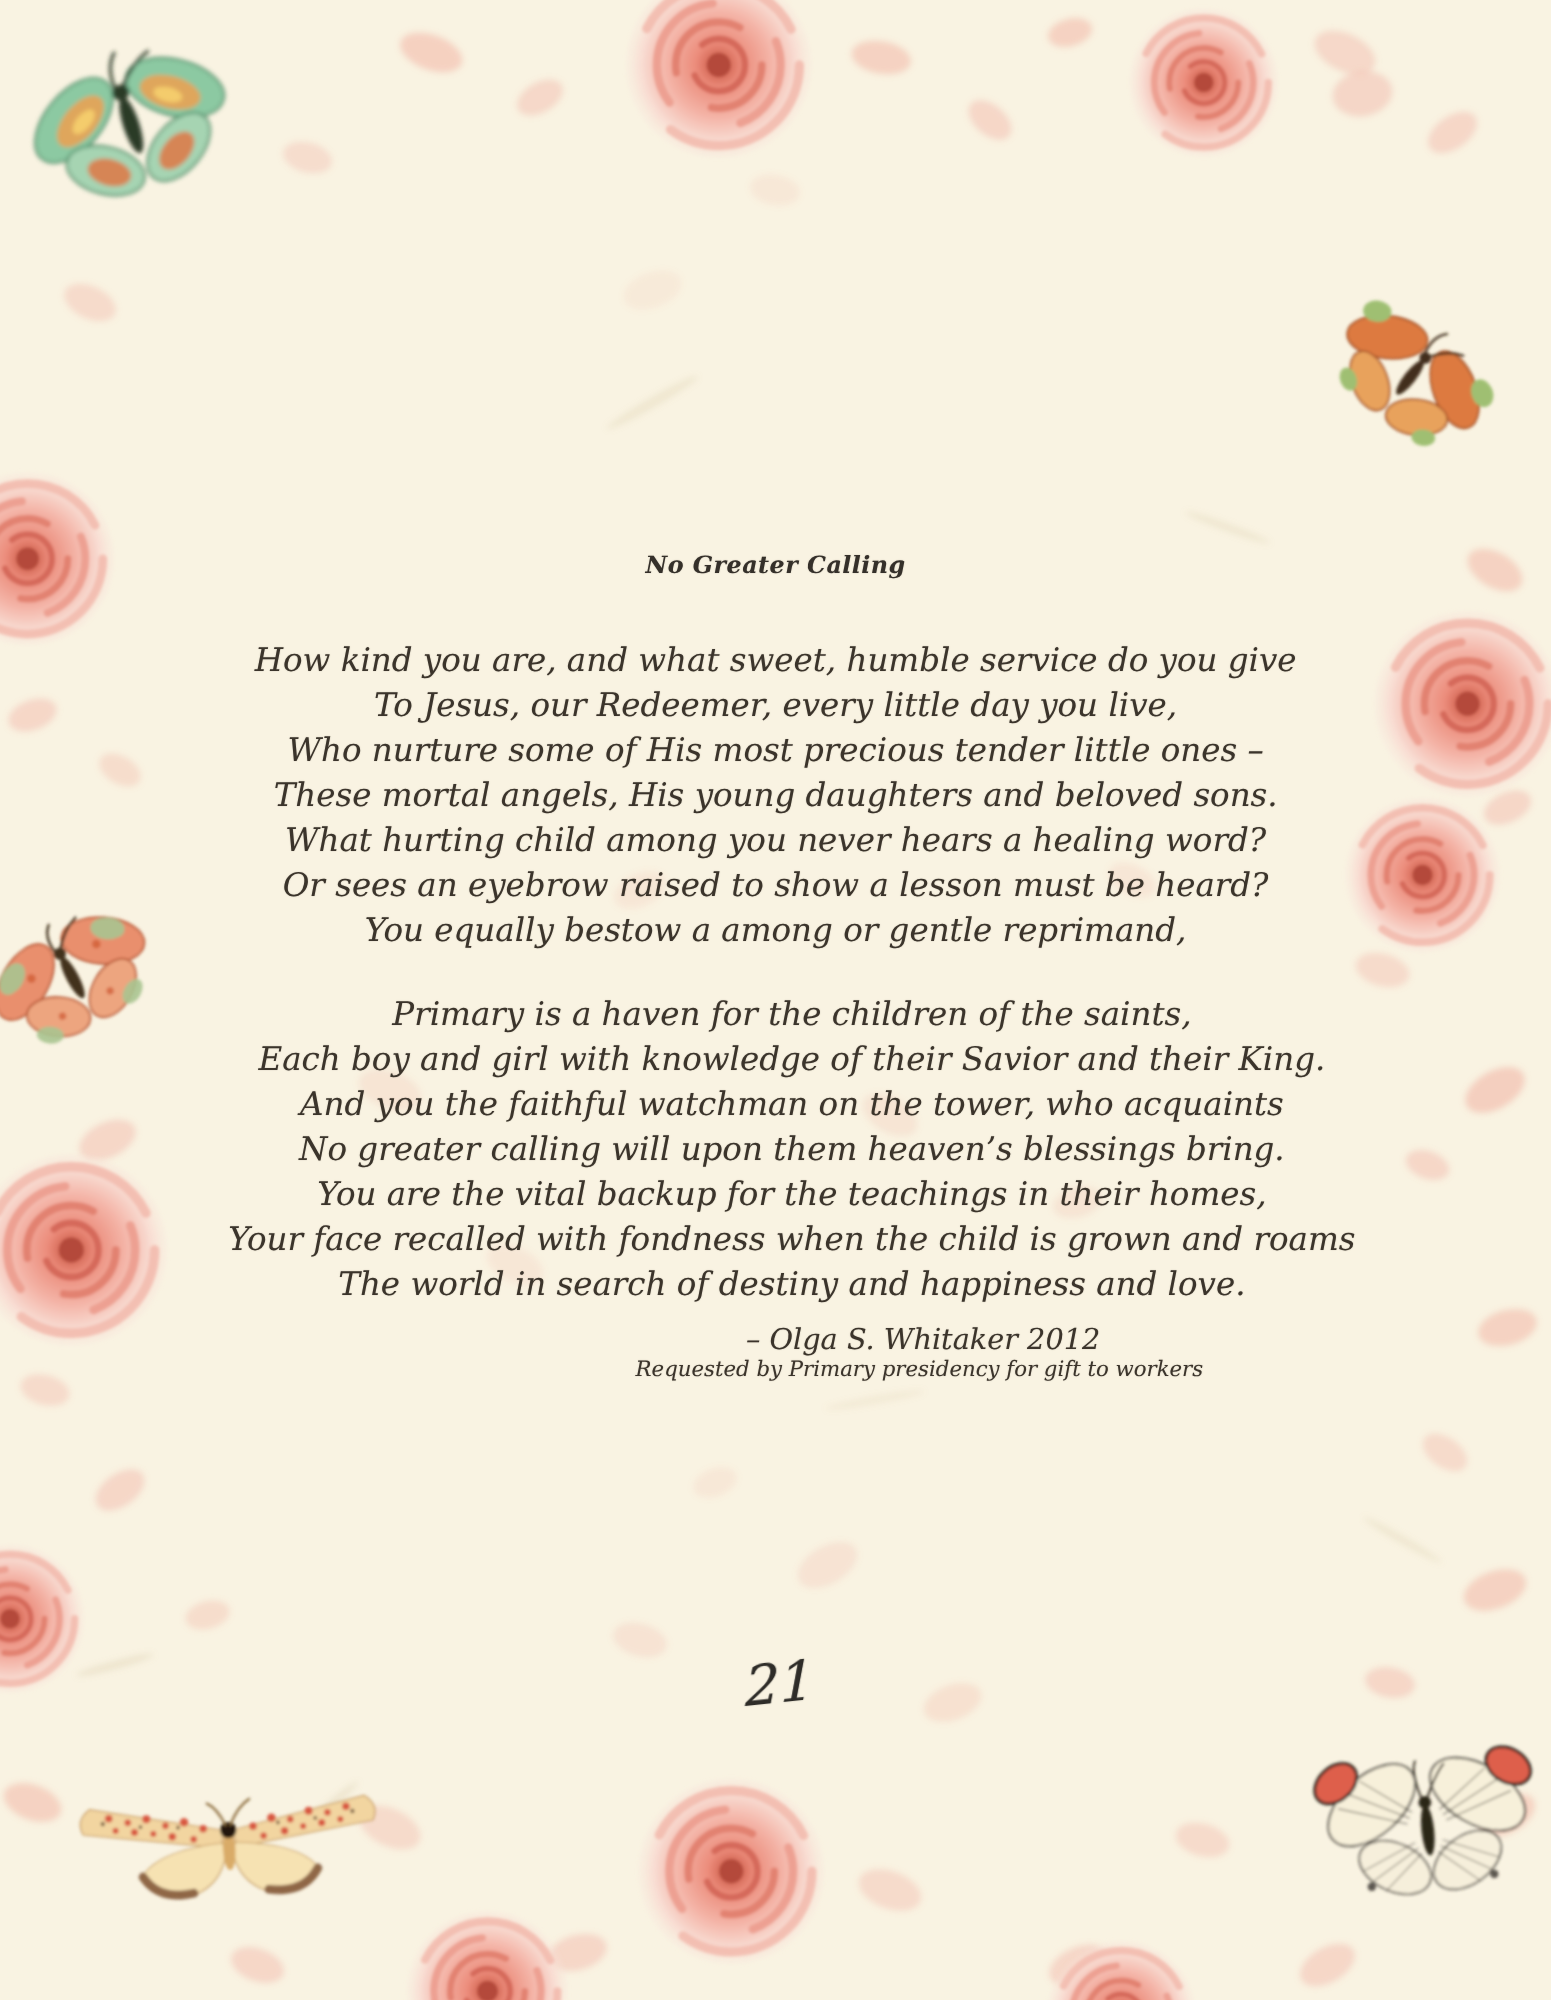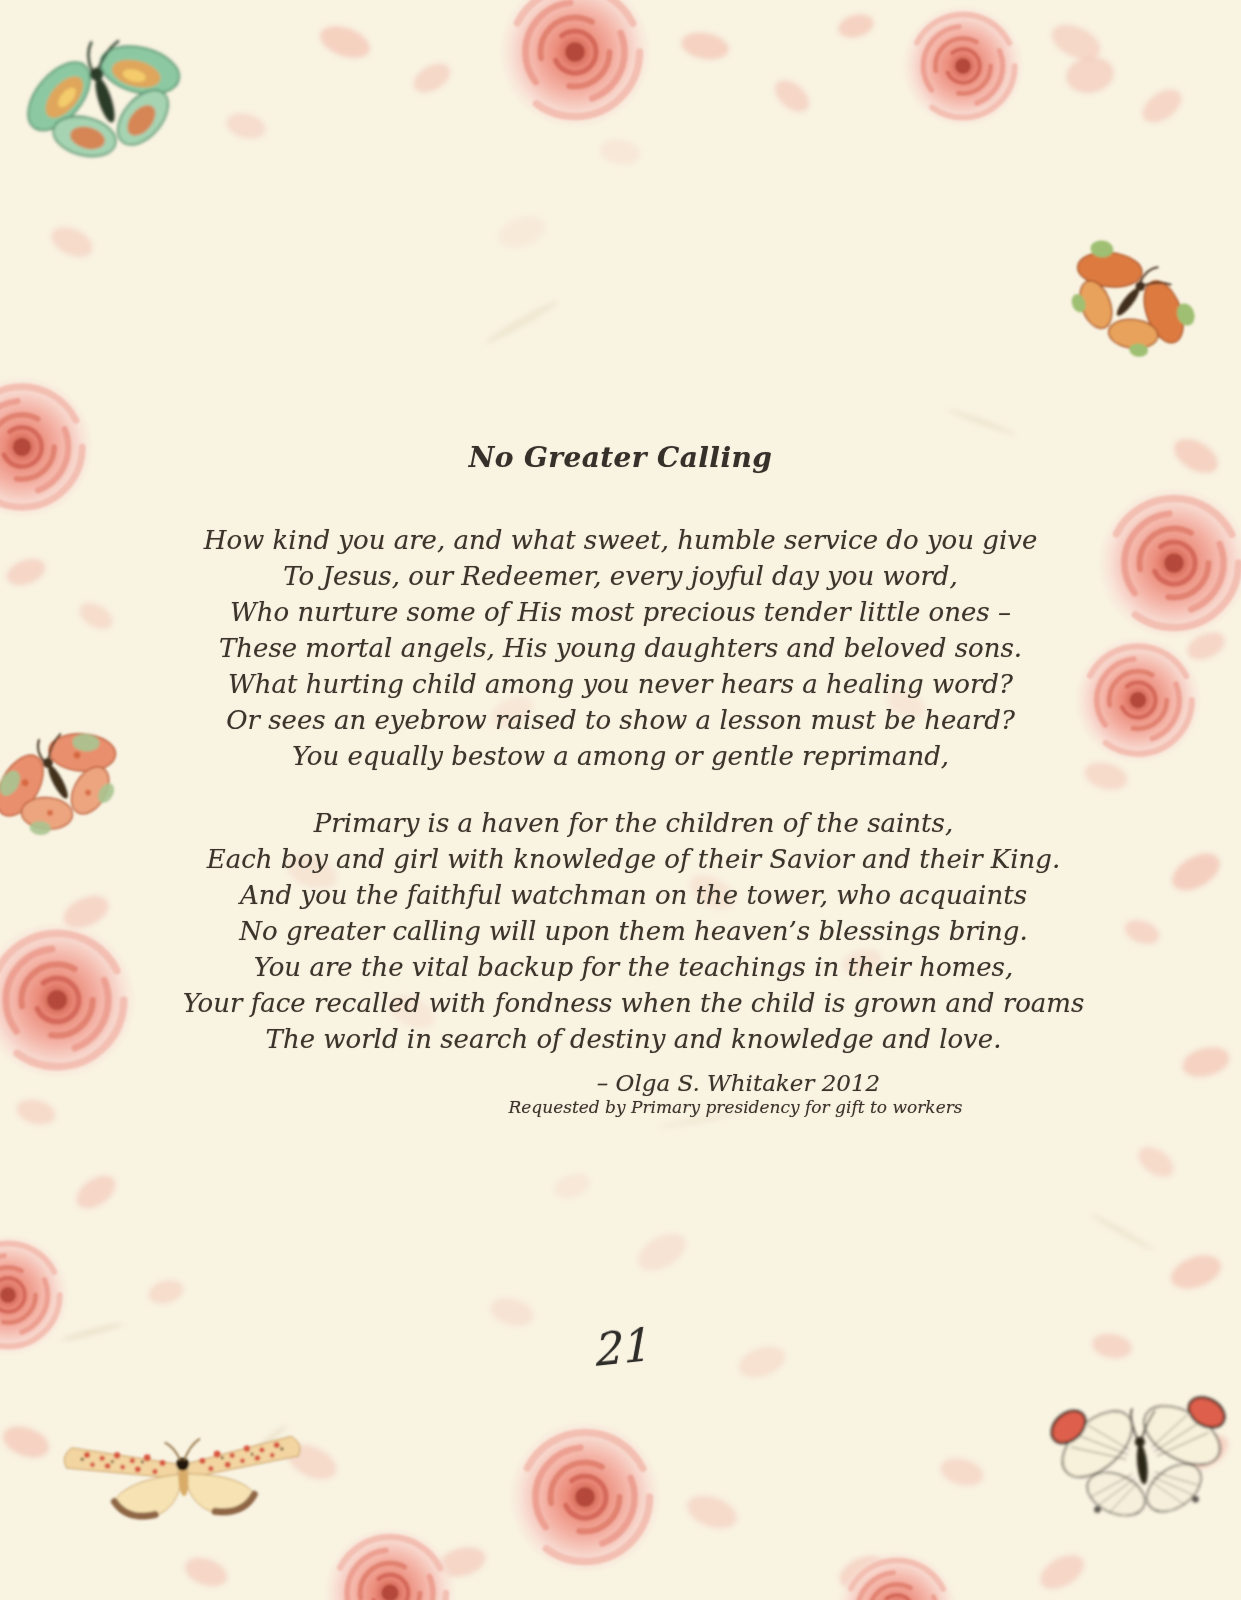--- a/index.html
+++ b/index.html
@@ -7,21 +7,21 @@
     width:1241px;height:1600px;position:relative;overflow:hidden;
     background:#f9f3e2;
     font-family:"DejaVu Serif", serif;
   }
   .decor-svg{position:absolute;inset:0;z-index:0;}
   .poem{
     position:absolute;top:441px;left:0;width:100%;text-align:center;z-index:2;
     color:#3b342b;font-style:italic;
     text-shadow:0 0 1px rgba(59,52,43,.35);
   }
-  .poem-title{font-size:28px;font-weight:bold;letter-spacing:.4px;margin-bottom:26px;color:#35302a;}
+  .poem-title{font-size:19px;font-weight:bold;letter-spacing:.4px;margin-bottom:26px;color:#35302a;}
   .stanza{font-size:26px;line-height:36px;margin-top:48px;}
   .stanza-2{margin-top:31px;padding-left:26px;}
   .attribution{margin-top:13px;font-size:23px;transform:translateX(118px);}
   .attribution-note{margin-top:1px;font-size:17px;transform:translateX(115px);}
   .page-number{
     position:absolute;left:596px;top:1322px;z-index:2;
     font-size:44px;font-style:italic;color:#2e2c28;
     transform:rotate(-6deg) skewX(-6deg);
     text-shadow:0 0 1px rgba(40,40,40,.5);
   }
@@ -237,35 +237,35 @@
     <path d="M2,-21 Q10,-38 16,-44" fill="none" stroke="#2c2519" stroke-width="1.3" stroke-linecap="round"></path>
     <path d="M-2,-21 Q-8,-40 -4,-48" fill="none" stroke="#2c2519" stroke-width="1.3" stroke-linecap="round"></path>
   </g>
 </svg>
 
 <div class="poem">
   <div class="poem-title">No Greater Calling</div>
 
   <div class="stanza stanza-1">
     <div>How kind you are, and what sweet, humble service do you give</div>
-    <div>To Jesus, our Redeemer, every joyful day you word,</div>
+    <div>To Jesus, our Redeemer, every little day you live,</div>
     <div>Who nurture some of His most precious tender little ones –</div>
     <div>These mortal angels, His young daughters and beloved sons.</div>
     <div>What hurting child among you never hears a healing word?</div>
     <div>Or sees an eyebrow raised to show a lesson must be heard?</div>
     <div>You equally bestow a among or gentle reprimand,</div>
   </div>
 
   <div class="stanza stanza-2">
     <div>Primary is a haven for the children of the saints,</div>
     <div>Each boy and girl with knowledge of their Savior and their King.</div>
     <div>And you the faithful watchman on the tower, who acquaints</div>
     <div>No greater calling will upon them heaven’s blessings bring.</div>
     <div>You are the vital backup for the teachings in their homes,</div>
     <div>Your face recalled with fondness when the child is grown and roams</div>
-    <div>The world in search of destiny and knowledge and love.</div>
+    <div>The world in search of destiny and happiness and love.</div>
   </div>
 
   <div class="attribution">– Olga S. Whitaker 2012</div>
   <div class="attribution-note">Requested by Primary presidency for gift to workers</div>
 </div>
 
 <div class="page-number">21</div>
 
 </body></html>

